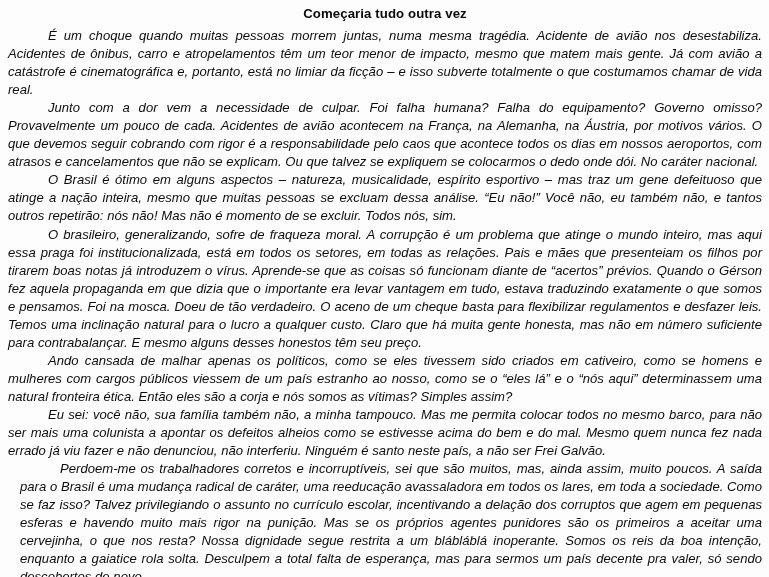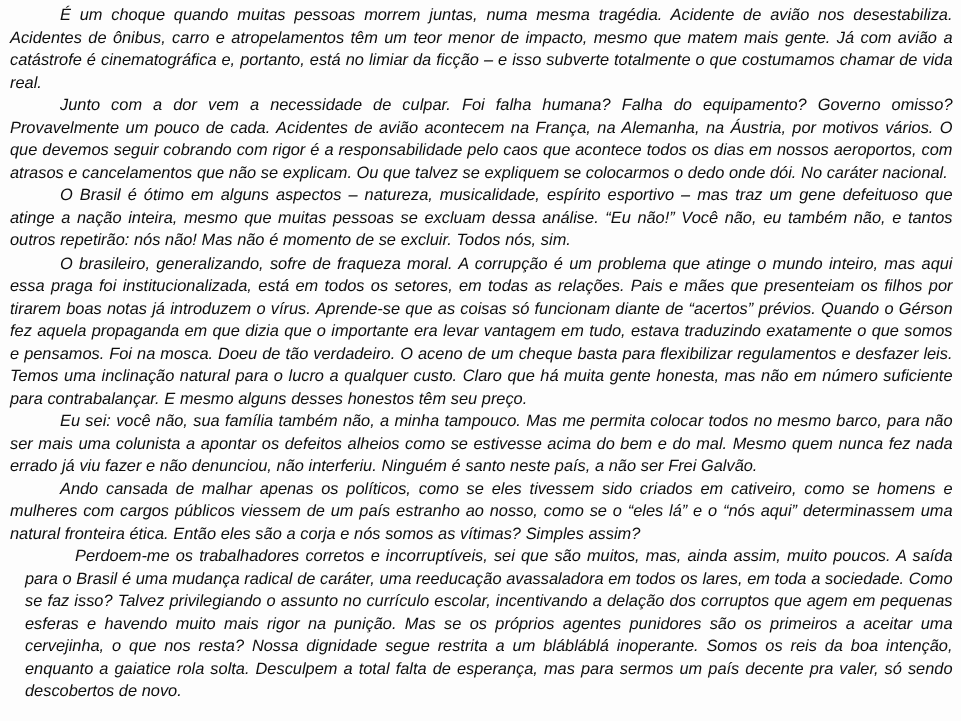--- a/index.html
+++ b/index.html
@@ -48,24 +48,25 @@
   .body-text p:last-of-type {
     margin-bottom: 0;
     margin-left: 12px;
   }
 </style>
 </head>
 <body>
 
 <div class="page">
 
+  <h1 class="doc-title">Começaria tudo outra vez</h1>
 
   <div class="body-text">
     <p>É um choque quando muitas pessoas morrem juntas, numa mesma tragédia. Acidente de avião nos desestabiliza. Acidentes de ônibus, carro e atropelamentos têm um teor menor de impacto, mesmo que matem mais gente. Já com avião a catástrofe é cinematográfica e, portanto, está no limiar da ficção – e isso subverte totalmente o que costumamos chamar de vida real.</p>
     <p>Junto com a dor vem a necessidade de culpar. Foi falha humana? Falha do equipamento? Governo omisso? Provavelmente um pouco de cada. Acidentes de avião acontecem na França, na Alemanha, na Áustria, por motivos vários. O que devemos seguir cobrando com rigor é a responsabilidade pelo caos que acontece todos os dias em nossos aeroportos, com atrasos e cancelamentos que não se explicam. Ou que talvez se expliquem se colocarmos o dedo onde dói. No caráter nacional.</p>
     <p>O Brasil é ótimo em alguns aspectos – natureza, musicalidade, espírito esportivo – mas traz um gene defeituoso que atinge a nação inteira, mesmo que muitas pessoas se excluam dessa análise. “Eu não!” Você não, eu também não, e tantos outros repetirão: nós não! Mas não é momento de se excluir. Todos nós, sim.</p>
     <p>O brasileiro, generalizando, sofre de fraqueza moral. A corrupção é um problema que atinge o mundo inteiro, mas aqui essa praga foi institucionalizada, está em todos os setores, em todas as relações. Pais e mães que presenteiam os filhos por tirarem boas notas já introduzem o vírus. Aprende-se que as coisas só funcionam diante de “acertos” prévios. Quando o Gérson fez aquela propaganda em que dizia que o importante era levar vantagem em tudo, estava traduzindo exatamente o que somos e pensamos. Foi na mosca. Doeu de tão verdadeiro. O aceno de um cheque basta para flexibilizar regulamentos e desfazer leis. Temos uma inclinação natural para o lucro a qualquer custo. Claro que há muita gente honesta, mas não em número suficiente para contrabalançar. E mesmo alguns desses honestos têm seu preço.</p>
+    <p>Ando cansada de malhar apenas os políticos, como se eles tivessem sido criados em cativeiro, como se homens e mulheres com cargos públicos viessem de um país estranho ao nosso, como se o “eles lá” e o “nós aqui” determinassem uma natural fronteira ética. Então eles são a corja e nós somos as vítimas? Simples assim?</p>
     <p>Eu sei: você não, sua família também não, a minha tampouco. Mas me permita colocar todos no mesmo barco, para não ser mais uma colunista a apontar os defeitos alheios como se estivesse acima do bem e do mal. Mesmo quem nunca fez nada errado já viu fazer e não denunciou, não interferiu. Ninguém é santo neste país, a não ser Frei Galvão.</p>
-    <p>Ando cansada de malhar apenas os políticos, como se eles tivessem sido criados em cativeiro, como se homens e mulheres com cargos públicos viessem de um país estranho ao nosso, como se o “eles lá” e o “nós aqui” determinassem uma natural fronteira ética. Então eles são a corja e nós somos as vítimas? Simples assim?</p>
     <p>Perdoem-me os trabalhadores corretos e incorruptíveis, sei que são muitos, mas, ainda assim, muito poucos. A saída para o Brasil é uma mudança radical de caráter, uma reeducação avassaladora em todos os lares, em toda a sociedade. Como se faz isso? Talvez privilegiando o assunto no currículo escolar, incentivando a delação dos corruptos que agem em pequenas esferas e havendo muito mais rigor na punição. Mas se os próprios agentes punidores são os primeiros a aceitar uma cervejinha, o que nos resta? Nossa dignidade segue restrita a um blábláblá inoperante. Somos os reis da boa intenção, enquanto a gaiatice rola solta. Desculpem a total falta de esperança, mas para sermos um país decente pra valer, só sendo descobertos de novo.</p>
   </div>
 
 </div>
 
 </body></html>

